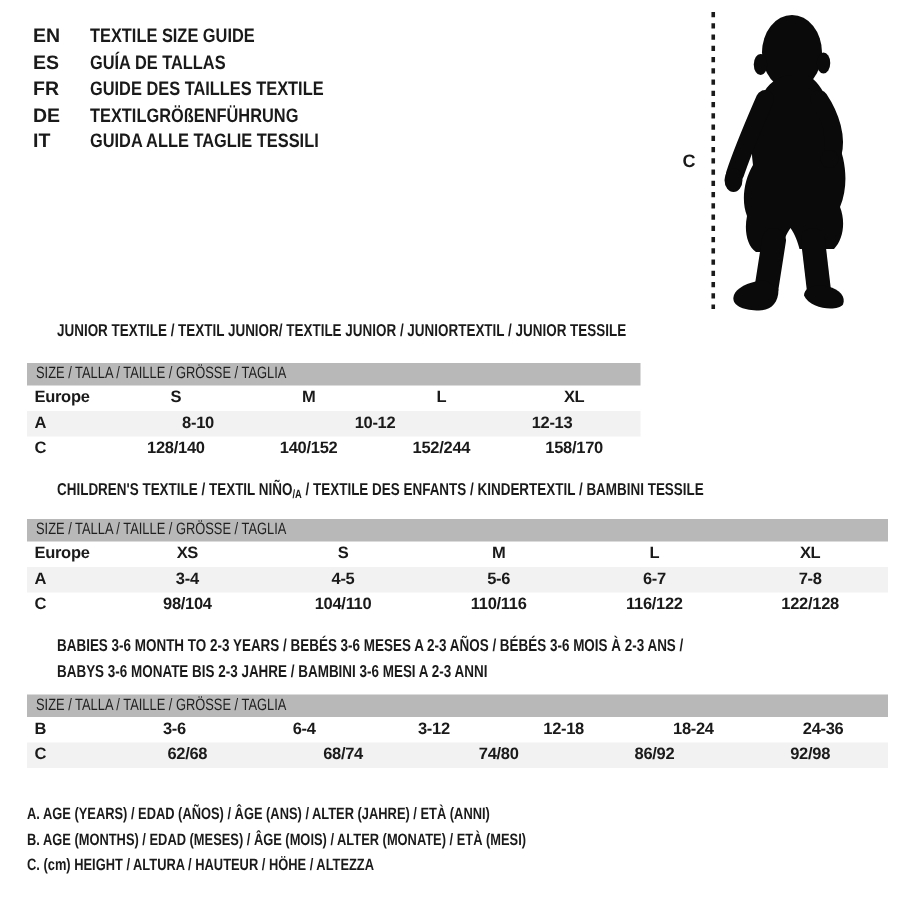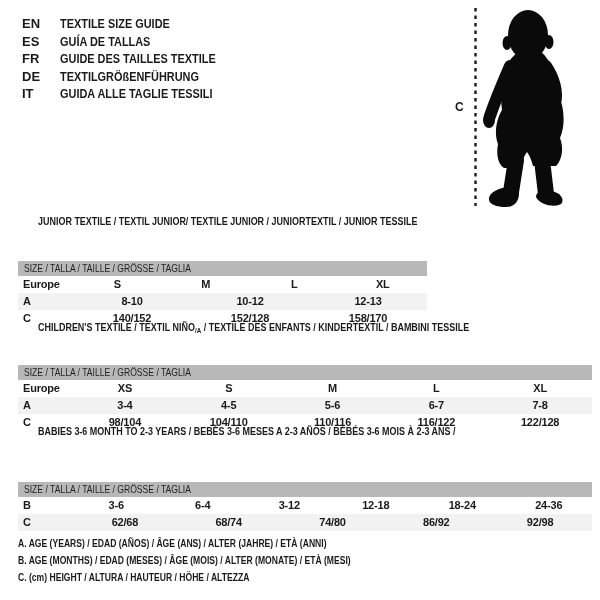--- a/index.html
+++ b/index.html
@@ -21,21 +21,21 @@
   .figure-measure-label{position:absolute;left:455px;top:100px;font-size:12px;font-weight:700;line-height:14px;}
 
   
   .section-title{position:absolute;left:18px;font-weight:700;font-size:11.5px;line-height:16.5px;margin-left:20px;}
   .section-title .sub{font-size:8px;vertical-align:-2px;}
   #title-junior{top:213px;}
   #title-children{top:319px;}
   #title-babies{top:423px;}
 
   
-  .size-table{position:absolute;left:18px;margin-top:19px;}
+  .size-table{position:absolute;left:18px;}
   #table-junior{top:242px;width:409px;}
   #table-children{top:346px;width:574px;}
   #table-babies{top:463px;width:574px;}
   .size-bar{height:15px;line-height:15px;background:#b8b8b8;color:#1f1f1f;
     padding-left:6px;font-size:11px;overflow:hidden;}
   .trow{display:flex;height:17px;line-height:17px;font-size:11px;}
   .trow.shaded{background:#f2f2f2;}
   .cell{flex:1;text-align:center;letter-spacing:-0.2px;font-weight:bold;}
   .cell.label{flex:0 0 55px;box-sizing:border-box;text-align:left;padding-left:5px;}
 
@@ -90,41 +90,43 @@
   <span class="figure-measure-label">C</span>
 
   <div class="section-title" id="title-junior">
       <div><span class="cond"><span>JUNIOR TEXTILE / TEXTIL JUNIOR/ TEXTILE JUNIOR / JUNIORTEXTIL / JUNIOR TESSILE</span></span></div>
     </div>
   <div class="section-title" id="title-children">
       <div><span class="cond"><span>CHILDREN'S TEXTILE / TEXTIL NIÑO</span><span class="sub">/A</span><span> / TEXTILE DES ENFANTS / KINDERTEXTIL / BAMBINI TESSILE</span></span></div>
     </div>
   <div class="section-title" id="title-babies">
       <div><span class="cond"><span>BABIES 3-6 MONTH TO 2-3 YEARS / BEBÉS 3-6 MESES A 2-3 AÑOS / BÉBÉS 3-6 MOIS À 2-3 ANS /</span></span></div>
+      <div><span class="cond"><span>BABYS 3-6 MONATE BIS 2-3 JAHRE / BAMBINI 3-6 MESI A 2-3 ANNI</span></span></div>
     </div>
 
   <div class="size-table" id="table-junior">
     <div class="size-bar" style="background: rgb(184, 184, 184);"><span class="cond">SIZE / TALLA / TAILLE / GRÖSSE / TAGLIA</span></div>
   <div class="trow">
         <div class="cell label">Europe</div>
         <div class="cell">S</div>
         <div class="cell">M</div>
         <div class="cell">L</div>
         <div class="cell">XL</div>
       </div>
       <div class="trow shaded" style="background: rgb(242, 242, 242);">
         <div class="cell label">A</div>
         <div class="cell">8-10</div>
         <div class="cell">10-12</div>
         <div class="cell">12-13</div>
       </div>
       <div class="trow">
         <div class="cell label">C</div>
+        <div class="cell">128/140</div>
         <div class="cell">140/152</div>
-        <div class="cell">152/128</div>
+        <div class="cell">152/244</div>
         <div class="cell">158/170</div>
       </div>
     </div>
   <div class="size-table" id="table-children">
     <div class="size-bar" style="background: rgb(184, 184, 184);"><span class="cond">SIZE / TALLA / TAILLE / GRÖSSE / TAGLIA</span></div>
   <div class="trow">
         <div class="cell label">Europe</div>
         <div class="cell">XS</div>
         <div class="cell">S</div>
         <div class="cell">M</div>

